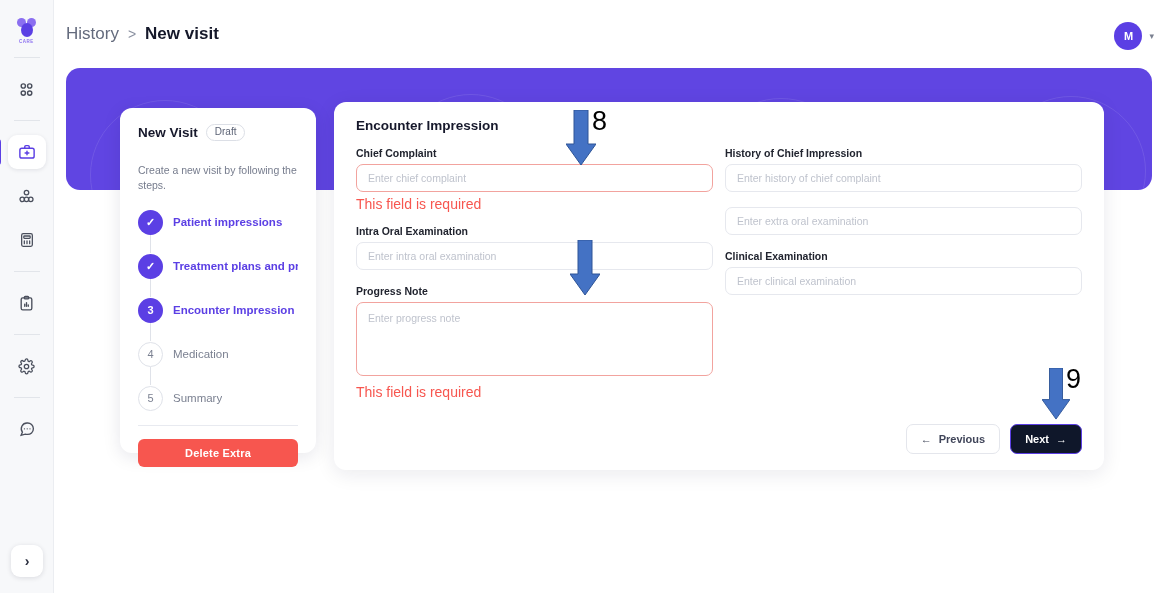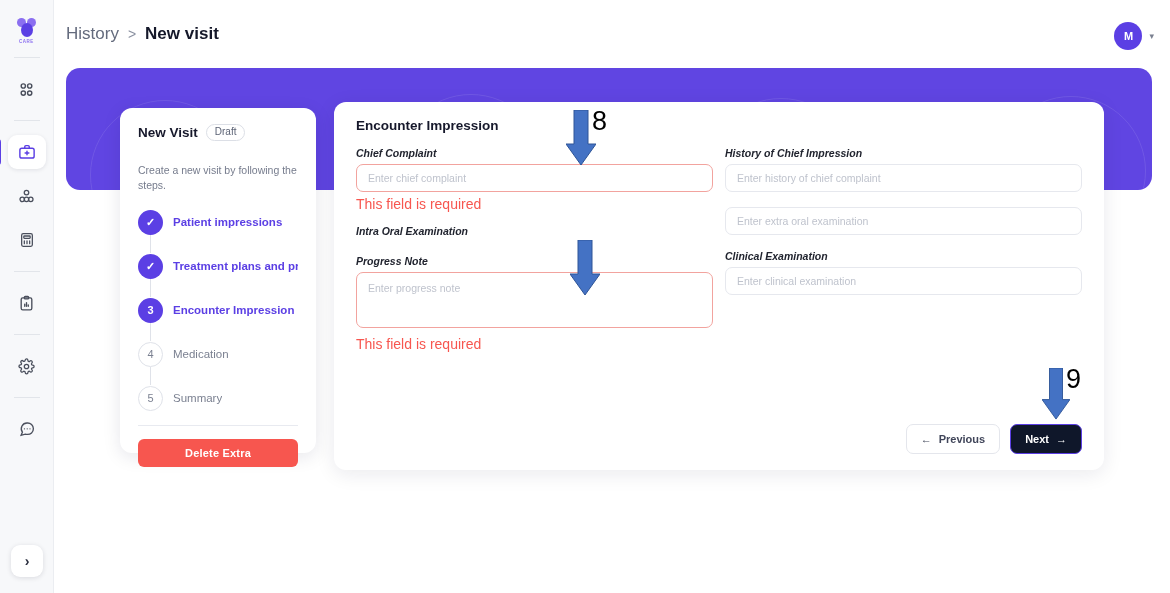--- a/index.html
+++ b/index.html
@@ -109,29 +109,29 @@
   
   .form-card {
     position: absolute; left: 334px; top: 102px; width: 770px; height: 368px;
     background: #fff; border-radius: 12px; box-shadow: 0 4px 20px rgba(22,24,60,.09);
     padding: 16px 22px;
   }
   .form-title { font-size: 13.5px; font-weight: 700; color: #16182b; margin-bottom: 14px; }
   .grid { display: flex; gap: 12px; }
   .col { flex: 1 1 0; min-width: 0; }
   .fld { margin-bottom: 2px; }
-  .lbl { font-size: 10.5px; font-weight: 700; color: #21242f; margin-bottom: 5px; display: block; font-style: italic; }
+  .lbl { font-size: 10.5px; font-weight: 700; color: #21242f; margin-bottom: 5px; display: block; }
   .inp {
     width: 100%; height: 28px; border: 1px solid #e6e8ee; border-radius: 7px;
     background: #fff; padding: 0 11px; font-size: 10.5px; color: #2b2f3c;
     font-family: "Liberation Sans", sans-serif; outline: none;
   }
   .inp::placeholder { color: #bfc3cd; }
   .inp.err { border-color: #f2a39e; }
-  textarea.inp { height: 56px; padding-top: 8px; resize: none; line-height: 1.4; }
+  textarea.inp { height: 74px; padding-top: 8px; resize: none; line-height: 1.4; }
   .err-msg { font-size: 14px; color: #f7564f; margin-top: 4px; display: block; }
   .sp { height: 13px; }
   .sp-sm { height: 11px; }
 
   .actions { position: absolute; right: 22px; bottom: 16px; display: flex; gap: 10px; align-items: center; }
   .btn {
     height: 30px; border-radius: 7px; font-size: 11px; font-weight: 700;
     display: flex; align-items: center; gap: 7px; padding: 0 14px;
     font-family: "Liberation Sans", sans-serif; cursor: pointer;
   }
@@ -309,20 +309,21 @@
         <div class="fld">
           <label class="lbl">Chief Complaint</label>
           <input class="inp err" type="text" placeholder="Enter chief complaint" style="">
           <span class="err-msg">This field is required</span>
         </div>
 
         <div class="sp-sm"></div>
 
         <div class="fld">
           <label class="lbl">Intra Oral Examination</label>
+          <input class="inp" type="text" placeholder="Enter intra oral examination" style="">
         </div>
 
         <div class="sp"></div>
 
         <div class="fld">
           <label class="lbl">Progress Note</label>
           <textarea class="inp err" placeholder="Enter progress note" style=""></textarea>
           <span class="err-msg">This field is required</span>
         </div>
       </div>

